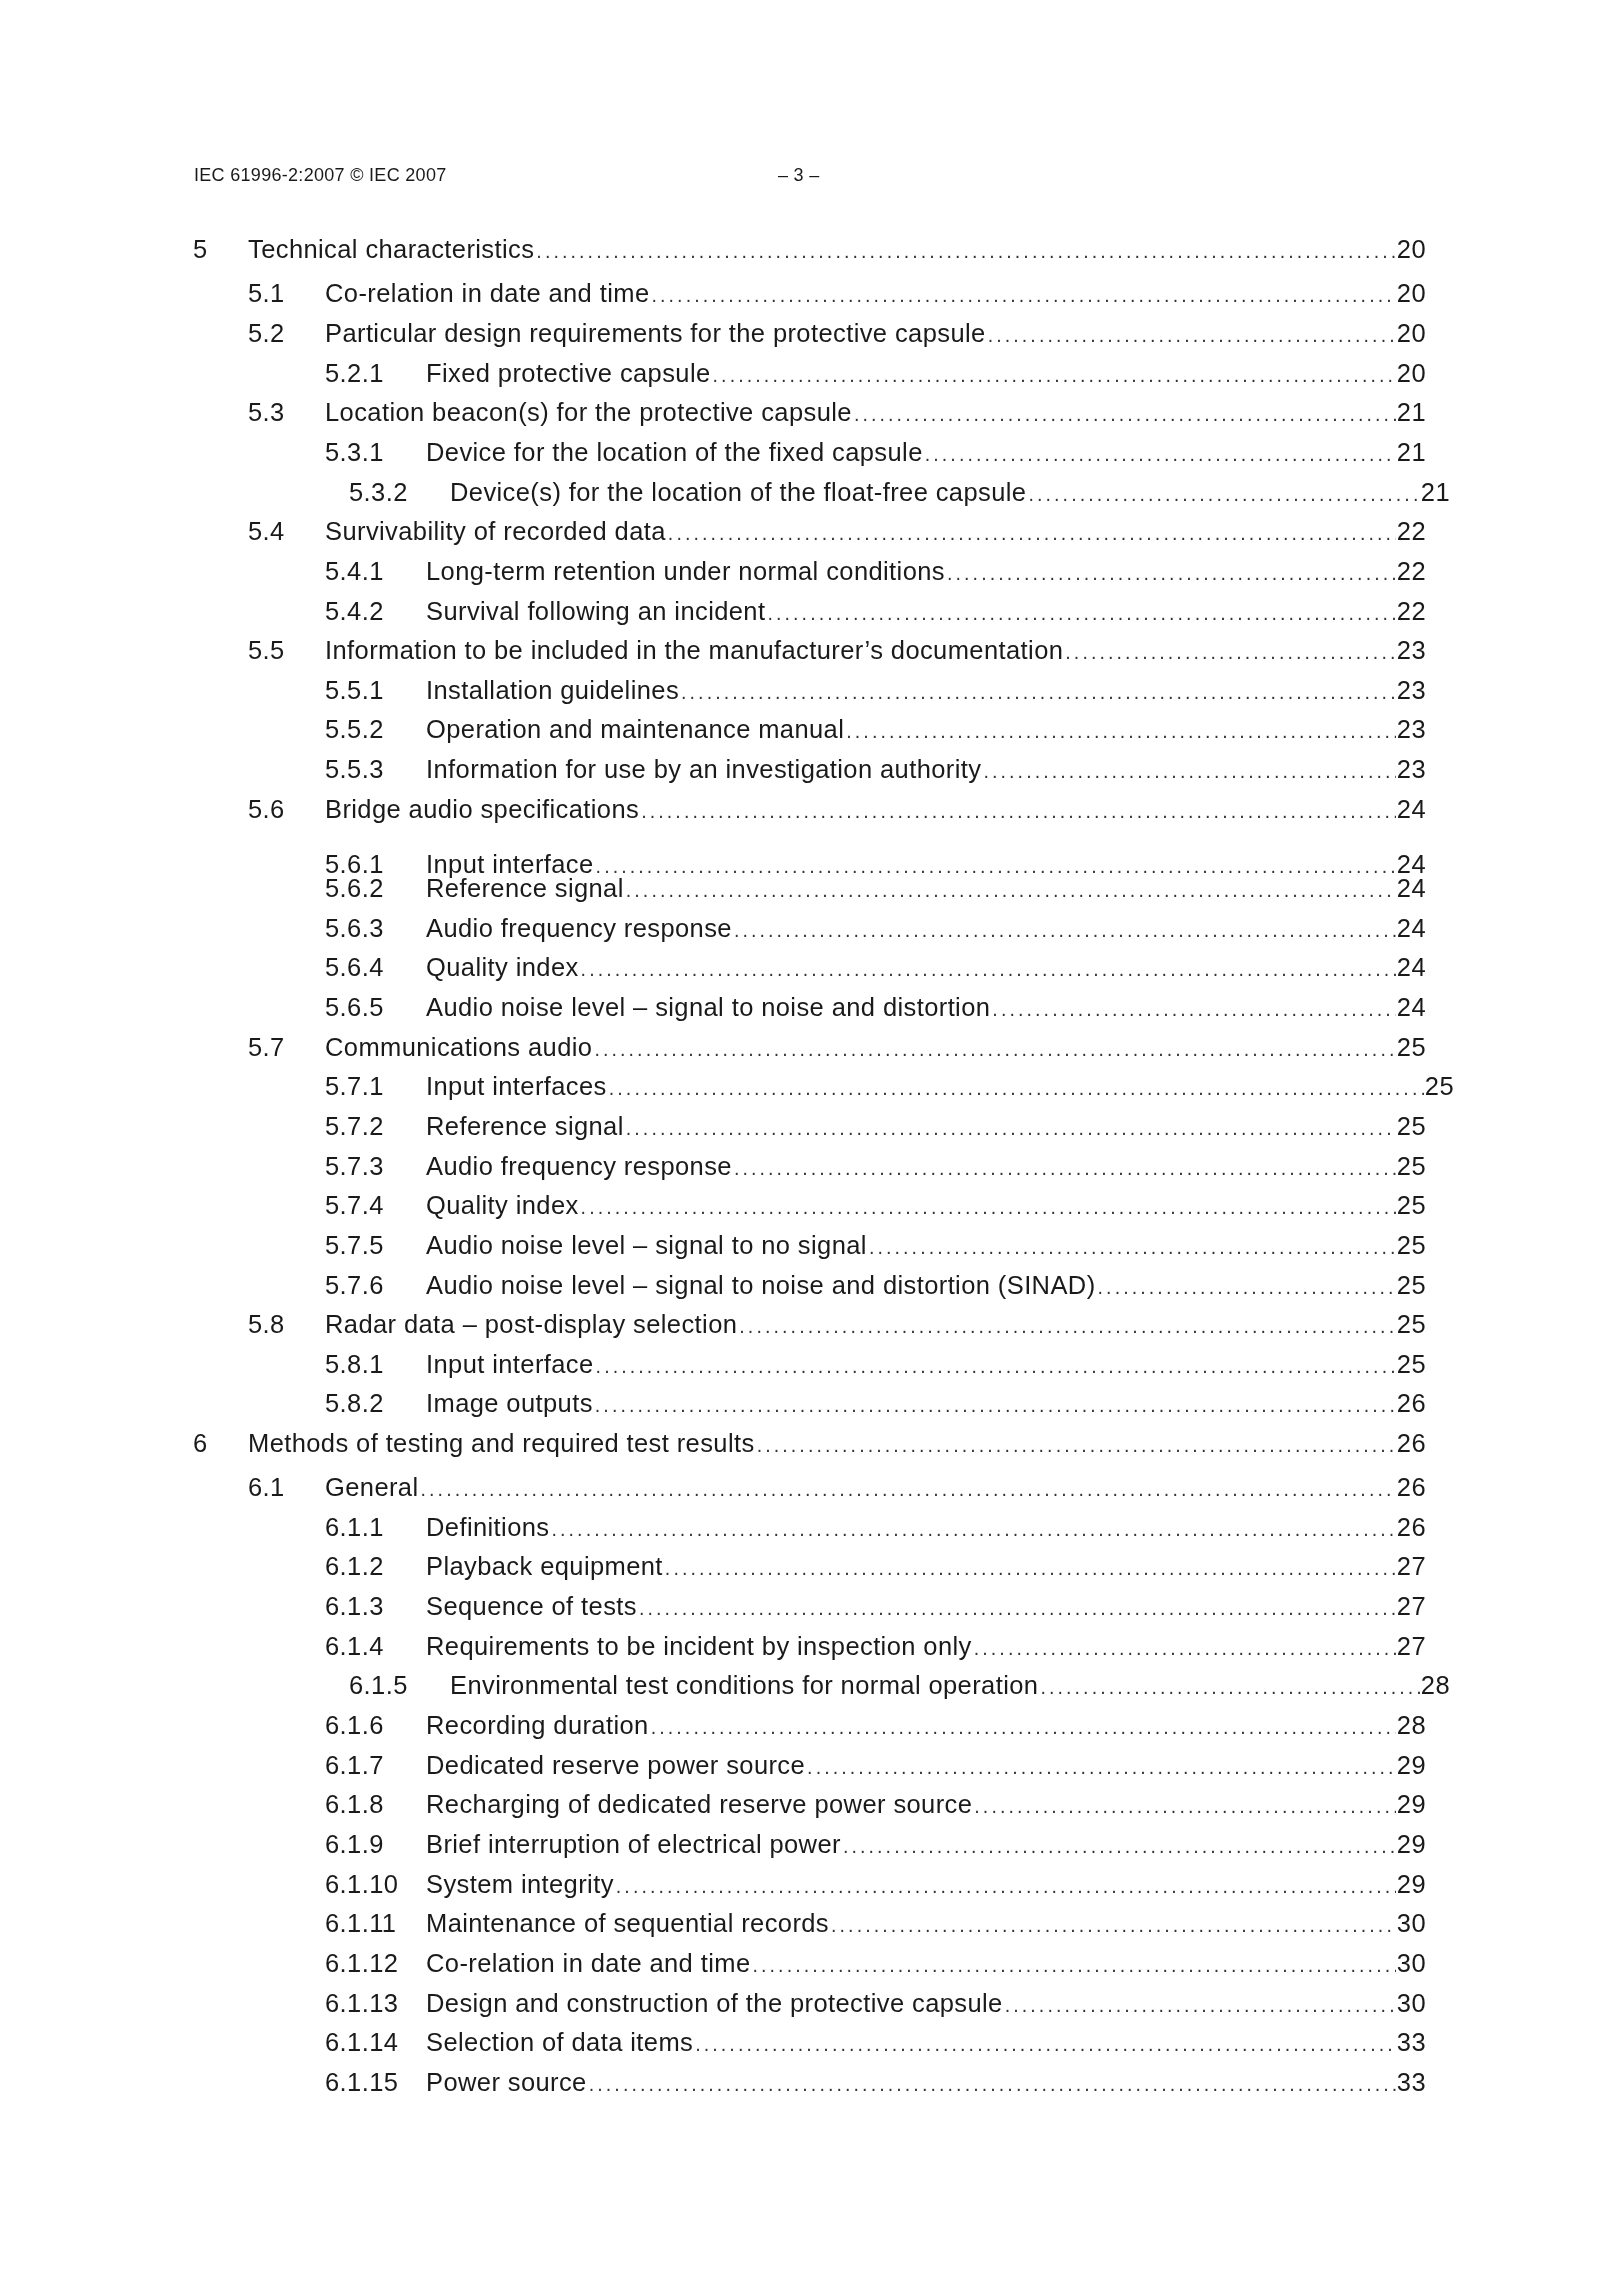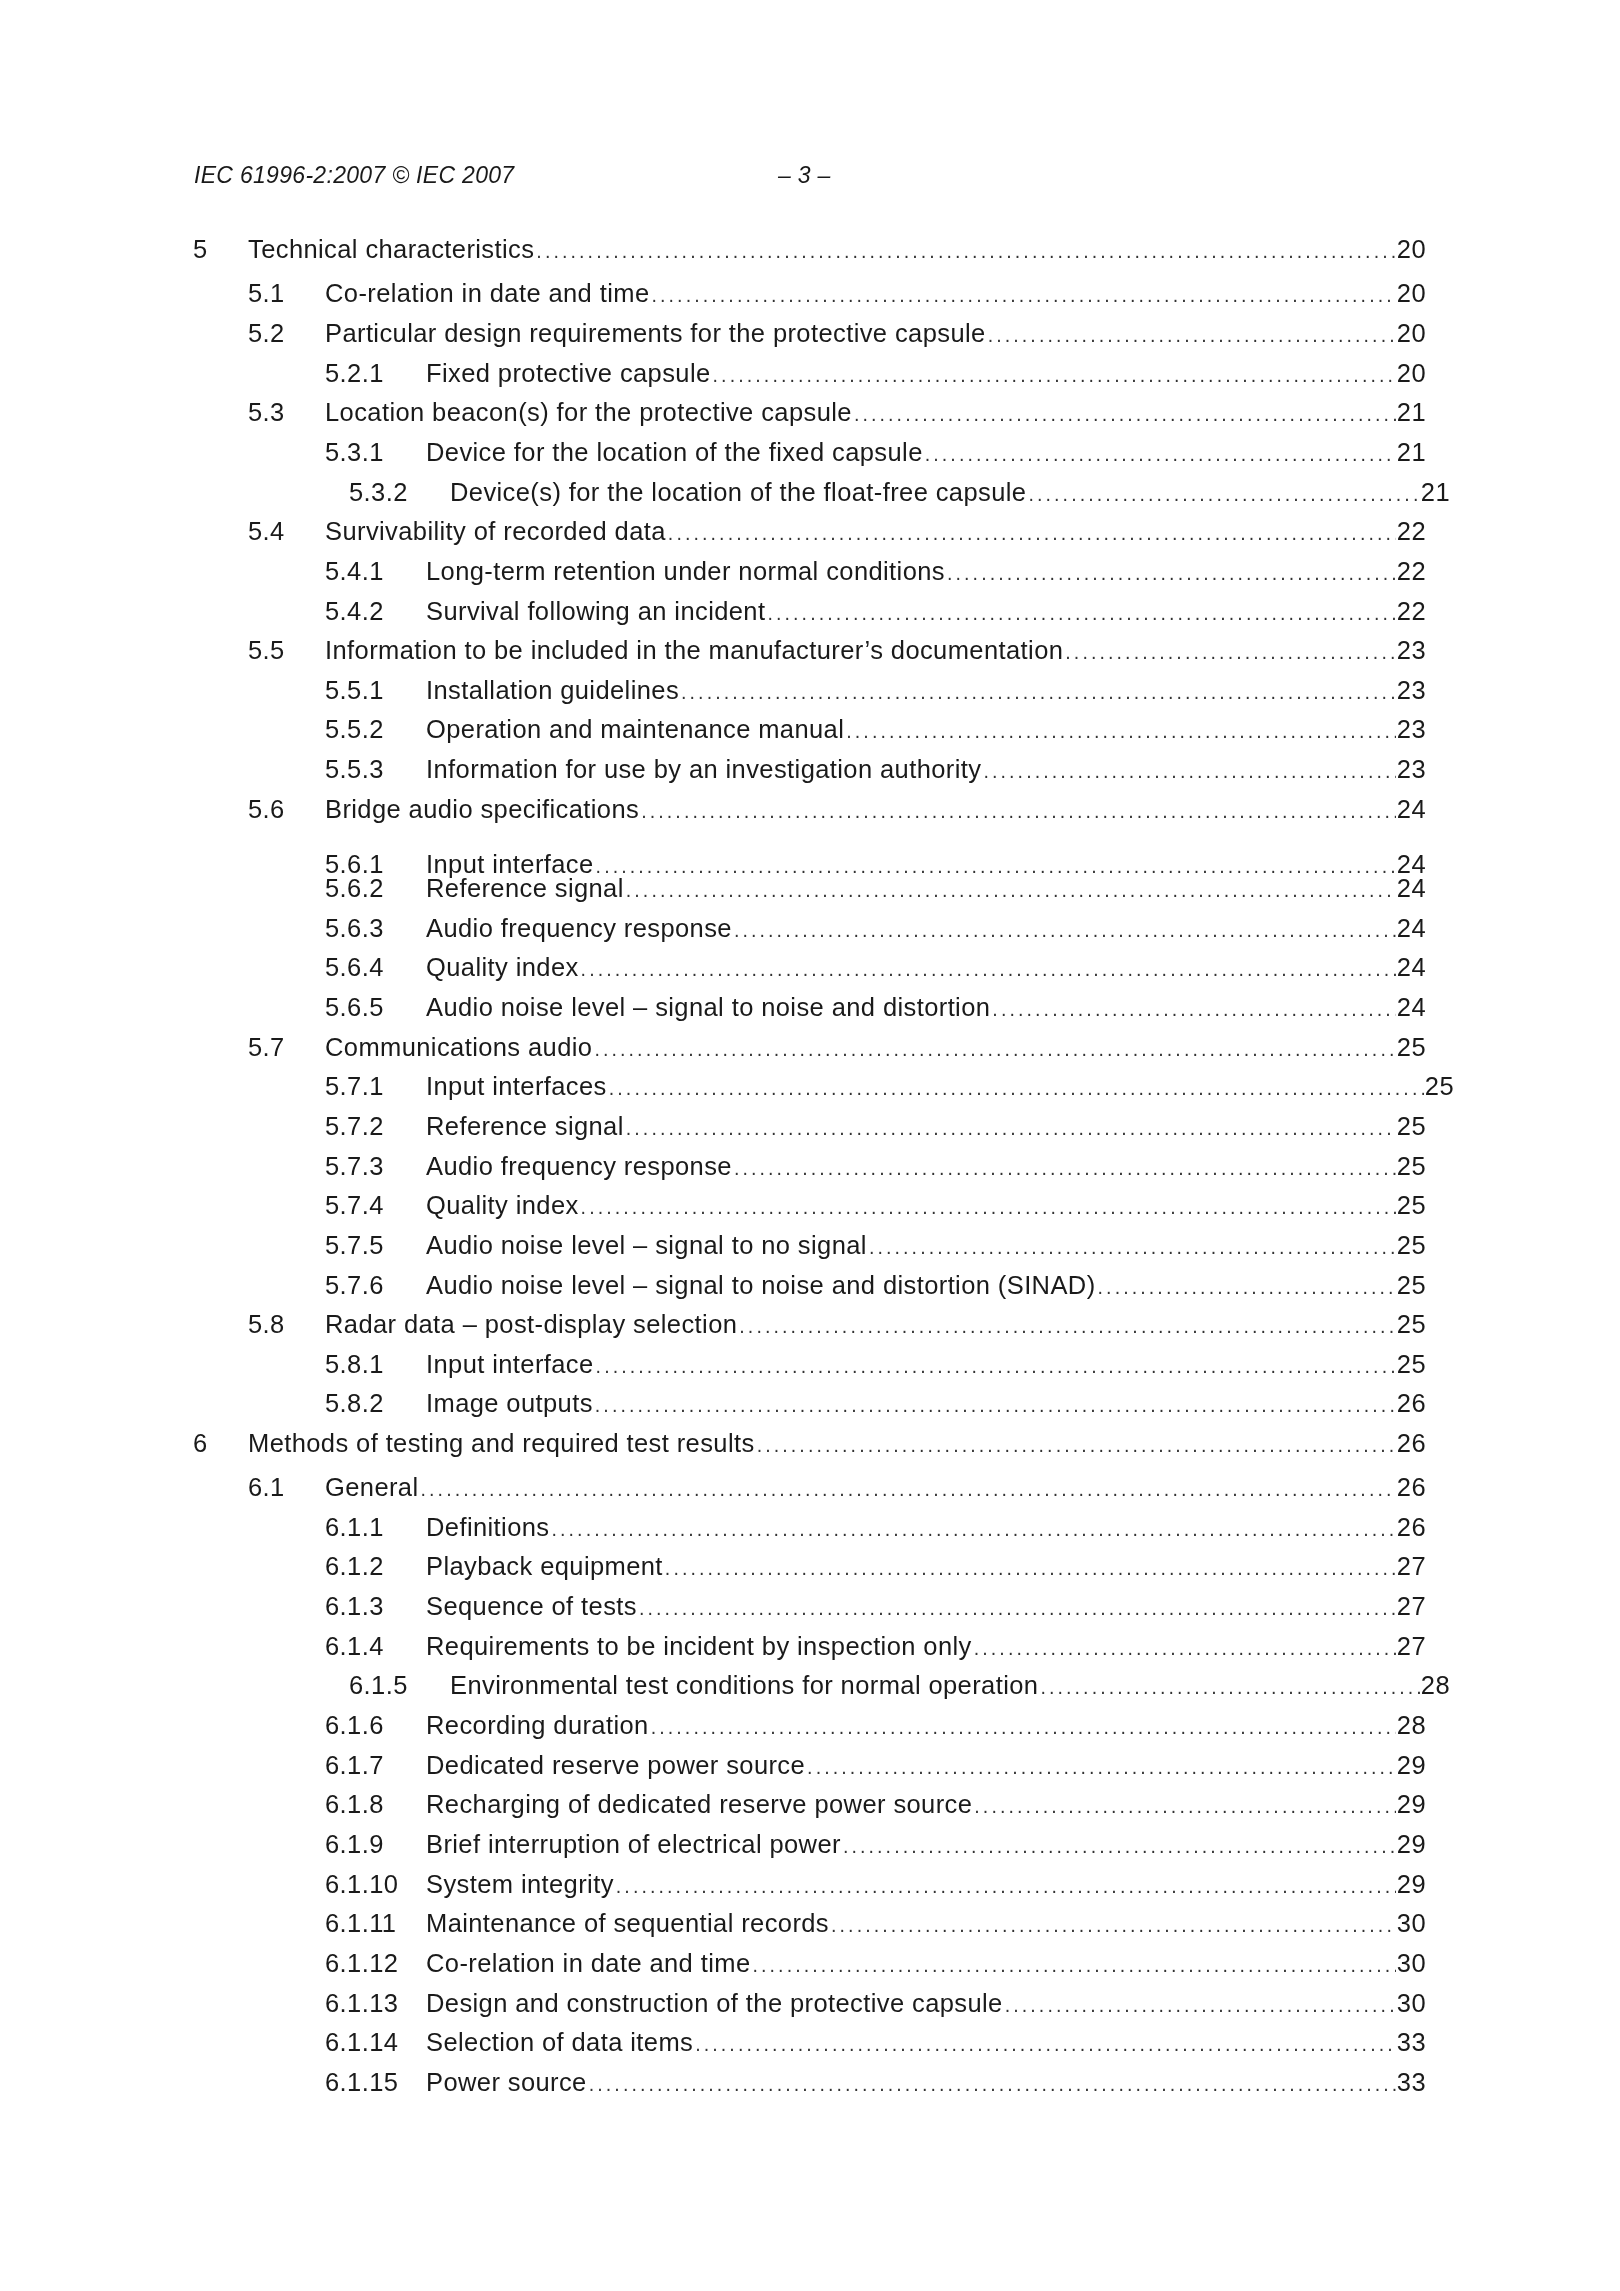--- a/index.html
+++ b/index.html
@@ -14,24 +14,23 @@
       overflow: hidden;
       font-family: "Liberation Sans", "DejaVu Sans", sans-serif;
       color: #1a1a1a;
     }
     .page-header {
       position: absolute;
       top: 159px;
       left: 194px;
       width: 686px;
       height: 33px;
-      font-size: 23px;
+      font-size: 18px;
       line-height: 33px;
       letter-spacing: 0.3px;
-      font-style: italic;
     }
     .page-header .doc-id {
       position: absolute;
       left: 0;
       top: 0;
       white-space: nowrap;
     }
     .page-header .page-num {
       position: absolute;
       left: 584px;

